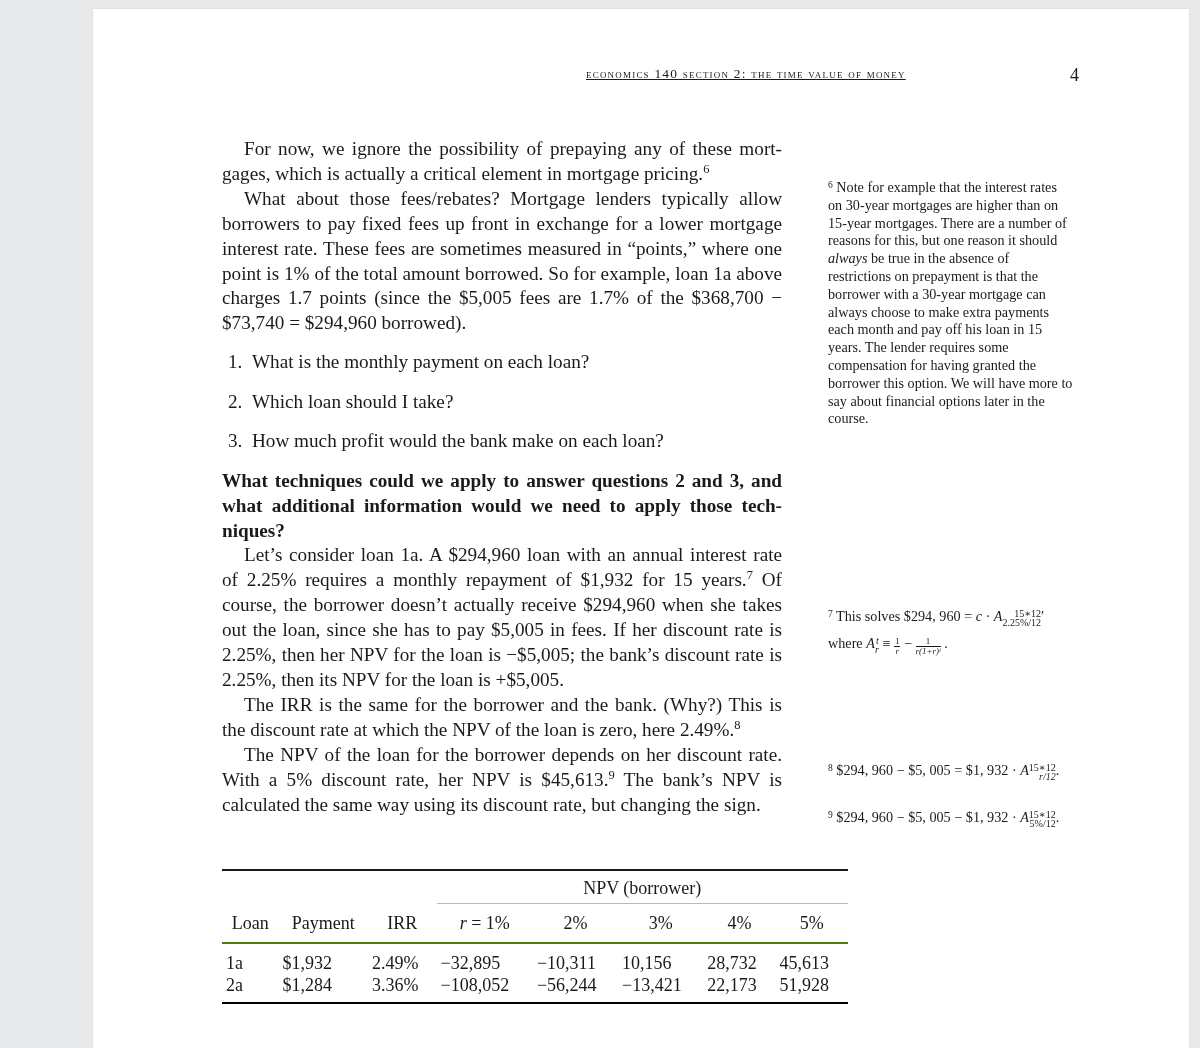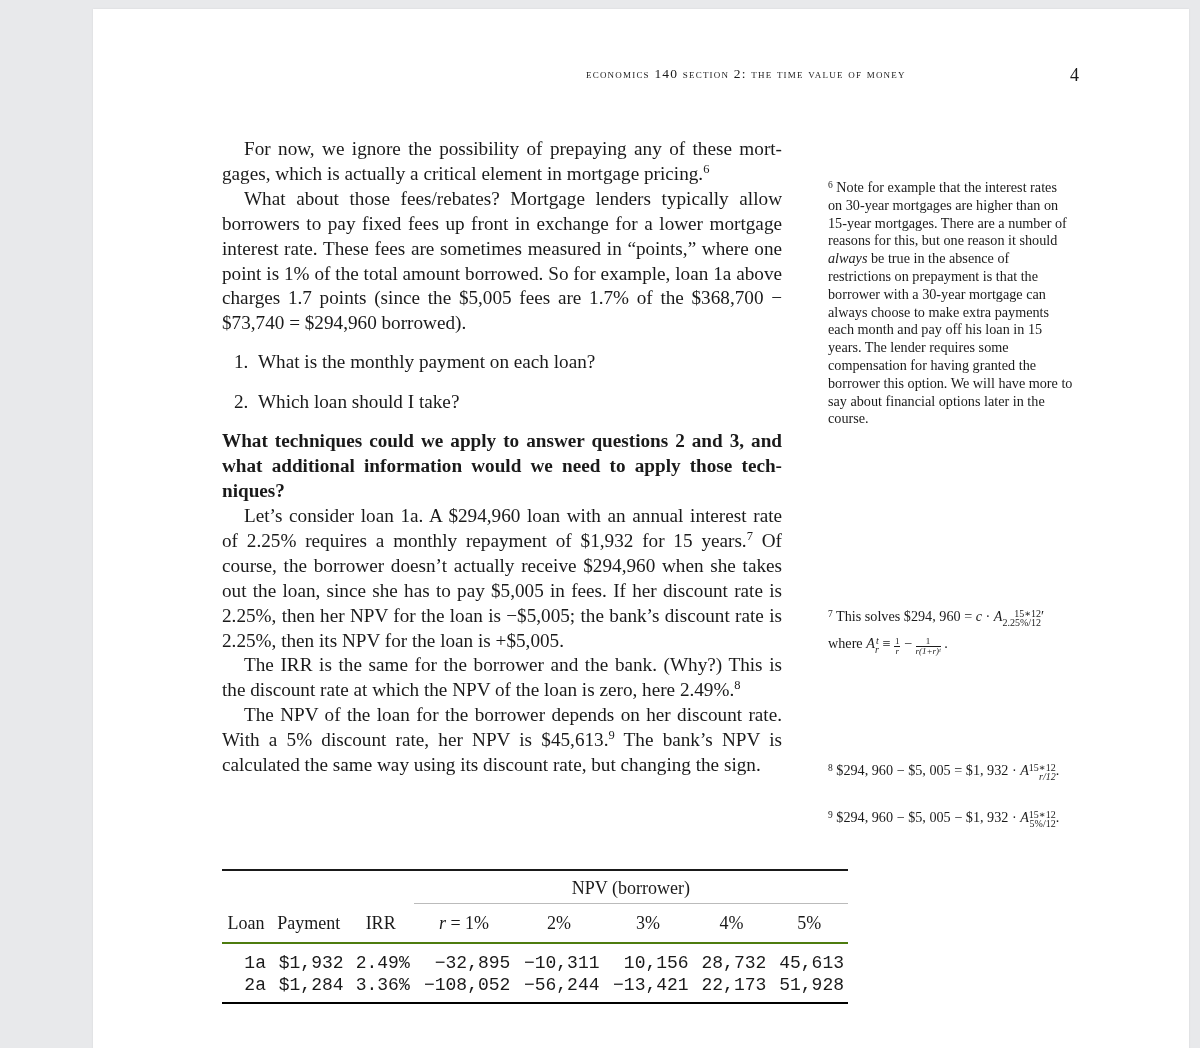--- a/index.html
+++ b/index.html
@@ -14,35 +14,36 @@
     position: absolute; left: 93px; top: 9px;
     width: 1096px; height: 1060px;
     background: #ffffff;
     box-shadow: 0 0 2px rgba(0,0,0,0.08);
   }
   .running-head {
     position: absolute; top: 66px; left: 586px;
     font-size: 13.5px; letter-spacing: 1.2px;
     font-variant: small-caps; text-transform: lowercase;
     white-space: nowrap;
+    text-decoration: underline;
   }
   .running-head .title { font-variant: small-caps; }
   .running-head .pageno {
     position: absolute; left: 484px; top: -1px;
     font-size: 18px; letter-spacing: 0;
   }
   .main {
     position: absolute; left: 222px; top: 137px; width: 560px;
     font-size: 19.2px; line-height: 24.9px;
   }
   .main p { margin: 0; text-align: justify; }
   .main p.indent { text-indent: 22px; }
   .main p.noindent { text-indent: 0; font-weight: bold; }
   sup.fn { font-size: 12.5px; line-height: 0; vertical-align: 7px; }
-  .q-list { list-style: none; margin: 14px 0 13px 12px; padding: 0; }
+  .q-list { list-style: none; margin: 14px 0 13px 6px; padding: 0; }
   .q-list li { margin: 0 0 14.6px 0; line-height: 24.9px; }
   .q-list li .num { display: inline-block; width: 24px; }
   .side {
     position: absolute; left: 820px; width: 262px;
     font-size: 14.2px; line-height: 17.8px;
   }
   .side p { margin: 8px; }
   .side .mk { font-size: 9.5px; vertical-align: 4px; }
   .side .math { white-space: nowrap; }
   .ss { display: inline-block; vertical-align: -5px; line-height: 9px; font-size: 10px; text-align: right; }
@@ -55,21 +56,21 @@
   }
   table.npv {
     width: 100%; border-collapse: collapse;
     font-size: 18px; line-height: 22px;
   }
   table.npv .top td { border-top: 2px solid #1a1a1a; }
   table.npv th { font-weight: normal; }
   table.npv .grp th { padding: 6px 0 4px 0; }
   table.npv .grp .npvh { border-bottom: 1px solid #bbb; }
   table.npv .hdr th { padding: 8px 4px 8px 4px; border-bottom: 2px solid #4d7c0f; }
-  table.npv td { text-align: right; padding: 0 4px; font-family: Liberation Mono, monospace; }
+  table.npv td { text-align: left; padding: 0 4px; }
   table.npv .r1 td { padding-top: 8px; }
   table.npv .last td { border-bottom: 2px solid #000000; padding-bottom: 6px; }
   i.var { font-style: italic; }
 </style>
 </head>
 <body>
 
 <div class="page"></div>
 
 <div class="running-head">
@@ -77,20 +78,21 @@
   <span class="pageno">4</span>
 </div>
 
 <div class="main">
   <p class="indent"><span>For now, we ignore the possibility of prepaying any of these mort­gages, which is actually a critical element in mortgage pricing.</span><sup class="fn">6</sup></p>
   <p class="indent">What about those fees/rebates? Mortgage lenders typically allow borrowers to pay fixed fees up front in exchange for a lower mort­gage interest rate. These fees are sometimes measured in “points,” where one point is 1% of the total amount borrowed. So for example, loan 1a above charges 1.7 points (since the $5,005 fees are 1.7% of the $368,700 − $73,740 = $294,960 borrowed).</p>
 
   <ol class="q-list">
     <li><span class="num">1.</span><span>What is the monthly payment on each loan?</span></li>
     <li><span class="num">2.</span><span>Which loan should I take?</span></li>
+    <li><span class="num">3.</span><span>How much profit would the bank make on each loan?</span></li>
   </ol>
 
   <p class="noindent">What techniques could we apply to answer questions 2 and 3, and what additional information would we need to apply those tech­niques?</p>
   <p class="indent"><span>Let’s consider loan 1a. A $294,960 loan with an annual interest rate of 2.25% requires a monthly repayment of $1,932 for 15 years.</span><sup class="fn">7</sup><span> Of course, the borrower doesn’t actually receive $294,960 when she takes out the loan, since she has to pay $5,005 in fees. If her discount rate is 2.25%, then her NPV for the loan is −$5,005; the bank’s discount rate is 2.25%, then its NPV for the loan is +$5,005.</span></p>
   <p class="indent"><span>The IRR is the same for the borrower and the bank. (Why?) This is the discount rate at which the NPV of the loan is zero, here 2.49%.</span><sup class="fn">8</sup></p>
   <p class="indent"><span>The NPV of the loan for the borrower depends on her discount rate. With a 5% discount rate, her NPV is $45,613.</span><sup class="fn">9</sup><span> The bank’s NPV is calculated the same way using its discount rate, but changing the sign.</span></p>
 </div>
 
 <div class="side" style="top:169px;">
   <p><span class="mk">6</span> <span>Note for example that the interest rates on 30-year mortgages are higher than on 15-year mortgages. There are a number of reasons for this, but one reason it should </span><i>always</i><span> be true in the absence of restrictions on prepayment is that the borrower with a 30-year mortgage can always choose to make extra payments each month and pay off his loan in 15 years. The lender requires some compensation for having granted the borrower this option. We will have more to say about financial options later in the course.</span></p>

